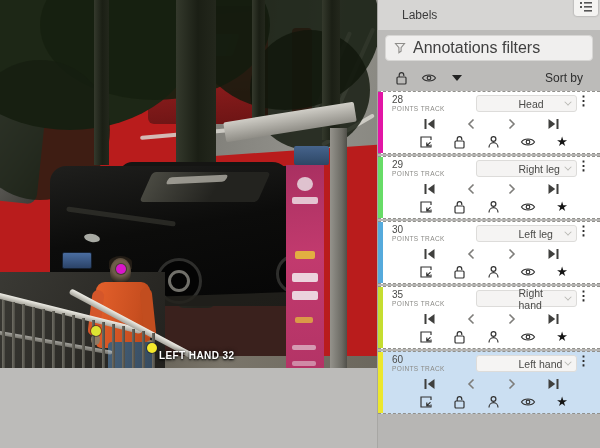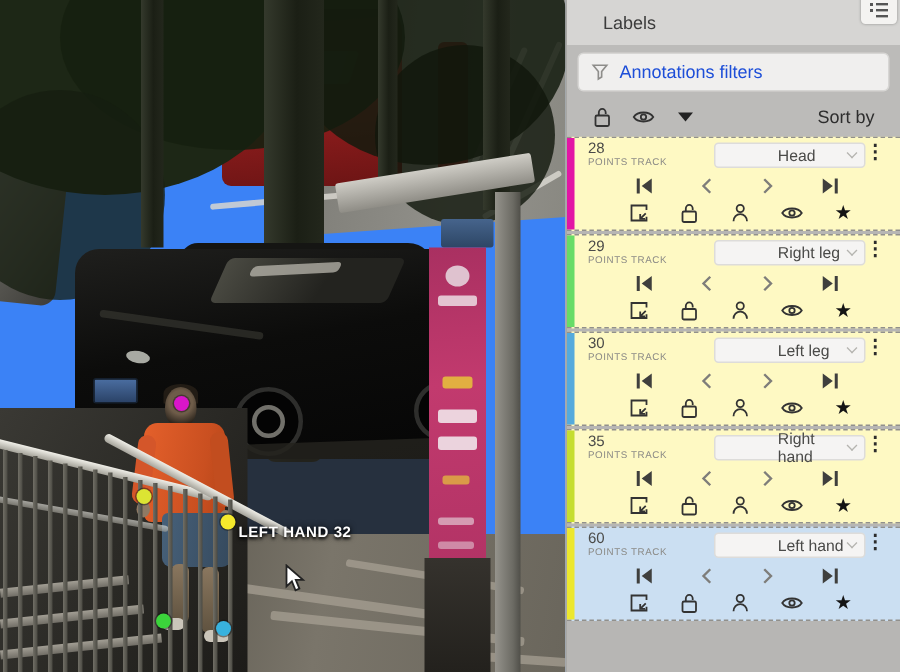--- a/index.html
+++ b/index.html
@@ -2,21 +2,21 @@
 <html><head>
 <meta charset="utf-8">
 <style>
   * { margin:0; padding:0; box-sizing:border-box; }
   html,body { background:#888; }
   .app {
     position:relative; width:600px; height:448px; overflow:hidden;
     font-family:"Liberation Sans", sans-serif; display:flex; background:#bcbbb9;
   }
   
-  .video-pane { position:relative; width:377px; height:448px; background:#3b82f6; overflow:hidden; flex:none; }
+  .video-pane { position:relative; width:377px; height:368px; background:#b91c1c; overflow:hidden; flex:none; }
   .video-pane .abs { position:absolute; }
 
   .asphalt-tr { left:205px; top:-10px; width:185px; height:160px; background:linear-gradient(100deg,#7d7c76,#93928c 60%,#87867f); transform:rotate(-4deg); }
   .pline { background:#d8d6cf; opacity:.85; border-radius:2px; }
 
   .car-red-main { left:148px; top:6px; width:120px; height:118px; border-radius:12px 14px 6px 6px;
     background:linear-gradient(175deg,#6f1717 0%,#a32424 35%,#8e1d1d 60%,#6b1414 100%); }
   .car-red-main .glass { position:absolute; left:18px; top:28px; width:70px; height:22px; background:linear-gradient(90deg,#c9c4bc,#8d8a84); transform:skewX(-18deg); border-radius:3px; opacity:.9;}
   .car-red-right { left:292px; top:28px; width:20px; height:90px; background:linear-gradient(#7e1d1d,#9c2a2a); border-radius:4px; }
   .car-silver-left { left:-14px; top:52px; width:58px; height:150px; background:linear-gradient(120deg,#83827c,#55544f 70%,#3c3b37); border-radius:10px; transform:rotate(6deg); }
@@ -70,32 +70,32 @@
 
   
   .sidebar { position:relative; width:223px; height:448px; background:#bcbbb9; flex:none; display:flex; flex-direction:column; border-left:1px solid #a8a7a4; }
   .tabs-bar { height:30px; background:#d6d5d3; display:flex; align-items:stretch; padding-left:8px; flex:none; position:relative; }
   .tab { padding:0 16px; display:flex; align-items:center; font-size:12px; color:#3c3c3c; cursor:default; }
   .tab.active { background:#c3c2c0; color:#262626; }
   .panel-toggle { position:absolute; right:2px; top:-4px; width:24px; height:20px; background:#f4f3f1; border-radius:3px; box-shadow:0 0 2px rgba(0,0,0,.35); display:flex; align-items:center; justify-content:center; }
 
   .filter-row { padding:5px 7px 4px 7px; flex:none; }
   .filter-input { height:26px; background:#f0efee; border:1px solid #d7d6d4; border-radius:4px; display:flex; align-items:center; padding:0 8px; gap:7px; }
-  .filter-input .ph { font-size:12px; color:#1d4ed8; }
+  .filter-input .ph { font-size:16px; color:#404040; }
 
   .controls-row { height:26px; display:flex; align-items:center; padding:0 10px 0 12px; gap:0; flex:none; }
   .ctl { display:flex; align-items:center; justify-content:center; width:22px; }
   .caret-down { width:0; height:0; border-left:5px solid transparent; border-right:5px solid transparent; border-top:6px solid #222; }
   .sortby { margin-left:auto; font-size:12px; color:#2e2e2e; padding-right:7px; }
   .sort-select { width:92px; height:22px; background:#cfcecb; border:1px solid #eceae8; border-radius:3px; display:flex; align-items:center; padding:0 6px; }
   .sort-select .val { font-size:11px; color:#4c4c4c; flex:1; }
   .chev { width:6px; height:6px; border-right:1.5px solid #8f8f8d; border-bottom:1.5px solid #8f8f8d; transform:rotate(45deg); margin-top:-3px; }
 
   .objects-list { flex:1; background:#b7b6b4; overflow:hidden; }
-  .obj-item { position:relative; height:63px; margin-bottom:2px; background:#fef9c3; border-top:1px dashed #91908c; border-bottom:1px dashed #91908c; padding-left:7px; }
+  .obj-item { position:relative; height:63px; margin-bottom:2px; background:#ffffff; border-top:1px dashed #91908c; border-bottom:1px dashed #91908c; padding-left:7px; }
   .obj-item.selected { background:#cbdff2; }
   .colorbar { position:absolute; left:0; top:0; bottom:0; width:5px; }
   .obj-head { display:flex; align-items:flex-start; padding:3px 6px 0 7px; height:22px; }
   .obj-idblock { width:84px; line-height:1; }
   .obj-id { font-size:10px; color:#4a4a48; }
   .obj-type { font-size:6.5px; color:#8b8a86; letter-spacing:.4px; margin-top:1px; }
   .label-select { width:102px; height:17px; background:#f5f4f3; border:1px solid #dddcda; border-radius:3px; display:flex; align-items:center; padding:0 5px; }
   .label-select .val { flex:1; font-size:10.5px; color:#4a4a48;margin-left:37px; }
   .label-select .chev { border-color:#b5b4b0; transform:rotate(45deg) scale(.85); }
   .kebab { margin-left:auto; margin-right:4px; font-size:13px; color:#2c2c2c; line-height:.9; letter-spacing:0; font-weight:bold; }

